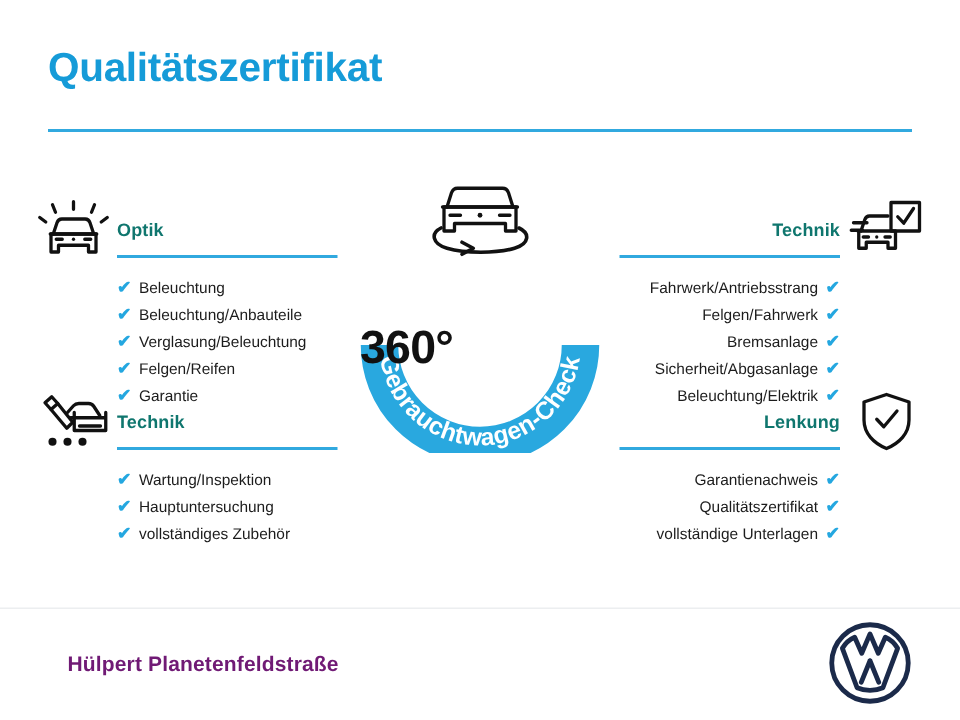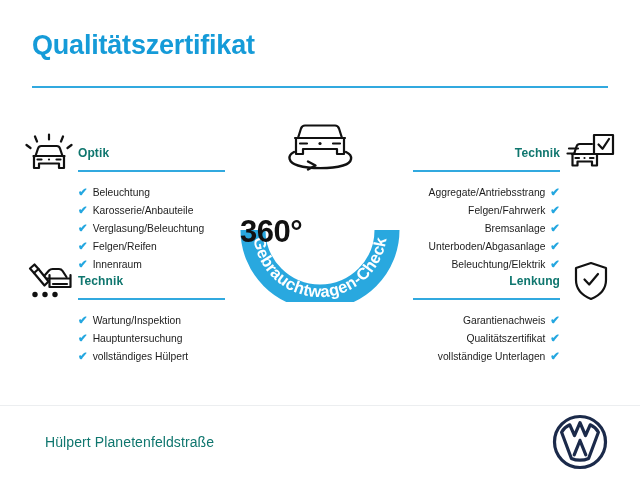--- a/index.html
+++ b/index.html
@@ -166,22 +166,22 @@
     width: 640px;
     height: 1px;
     background: #eceef0;
   }
 
   .footer-name {
     position: absolute;
     left: 45px;
     top: 434px;
     font-size: 14px;
-    font-weight: normal;
-    color: #0f766e;
+    font-weight: bold;
+    color: #701a75;
     letter-spacing: 0.1px;
     white-space: nowrap;
   }
 
   .footer-logo {
     position: absolute;
     left: 552px;
     top: 414px;
     width: 56px;
     height: 56px;
@@ -212,33 +212,33 @@
       <span class="block-title">Optik</span>
       <span class="block-underline"></span>
     </div>
     <ul class="check-list">
       <li class="check-item">
         <span class="check-mark">✔</span>
         <span>Beleuchtung</span>
       </li>
       <li class="check-item">
         <span class="check-mark">✔</span>
-        <span>Karosserie/Anbauteile</span>
+        <span>Beleuchtung/Anbauteile</span>
       </li>
       <li class="check-item">
         <span class="check-mark">✔</span>
         <span>Verglasung/Beleuchtung</span>
       </li>
       <li class="check-item">
         <span class="check-mark">✔</span>
         <span>Felgen/Reifen</span>
       </li>
       <li class="check-item">
         <span class="check-mark">✔</span>
-        <span>Innenraum</span>
+        <span>Garantie</span>
       </li>
     </ul>
   </div>
 
   <div class="col col-left block-wartung">
     <div class="block-head">
       <span class="block-icon">
         <svg width="48" height="42" viewBox="0 0 48 42" fill="none" stroke="#111111" stroke-width="2.2" stroke-linecap="round" stroke-linejoin="round">
           <path d="M5 8.5 L9.5 4.5 L13.5 9 L9 13 Z"></path>
           <path d="M9 13 L19.5 25.5 L23.5 21.5 L13.5 9"></path>
@@ -258,21 +258,21 @@
       <li class="check-item">
         <span class="check-mark">✔</span>
         <span>Wartung/Inspektion</span>
       </li>
       <li class="check-item">
         <span class="check-mark">✔</span>
         <span>Hauptuntersuchung</span>
       </li>
       <li class="check-item">
         <span class="check-mark">✔</span>
-        <span>vollständiges Hülpert</span>
+        <span>vollständiges Zubehör</span>
       </li>
     </ul>
   </div>
 
   <div class="col col-right block-technik">
     <div class="block-head">
       <span class="block-icon">
         <svg width="50" height="42" viewBox="0 0 50 42" fill="none" stroke="#111111" stroke-width="2.2" stroke-linecap="round" stroke-linejoin="round">
           <rect x="28" y="3" width="19" height="19"></rect>
           <path d="M32.5 12.5 L36.5 16.8 L43 7"></path>
@@ -283,33 +283,33 @@
           <path d="M9.5 26 L13 26 M24 26 L27.5 26"></path>
           <circle cx="18.5" cy="26" r="1.1" fill="#111111" stroke="none"></circle>
         </svg>
       </span>
       <span class="block-title">Technik</span>
       <span class="block-underline"></span>
     </div>
     <ul class="check-list">
       <li class="check-item">
         <span class="check-mark">✔</span>
-        <span>Aggregate/Antriebsstrang</span>
+        <span>Fahrwerk/Antriebsstrang</span>
       </li>
       <li class="check-item">
         <span class="check-mark">✔</span>
         <span>Felgen/Fahrwerk</span>
       </li>
       <li class="check-item">
         <span class="check-mark">✔</span>
         <span>Bremsanlage</span>
       </li>
       <li class="check-item">
         <span class="check-mark">✔</span>
-        <span>Unterboden/Abgasanlage</span>
+        <span>Sicherheit/Abgasanlage</span>
       </li>
       <li class="check-item">
         <span class="check-mark">✔</span>
         <span>Beleuchtung/Elektrik</span>
       </li>
     </ul>
   </div>
 
   <div class="col col-right block-garantie">
     <div class="block-head">

